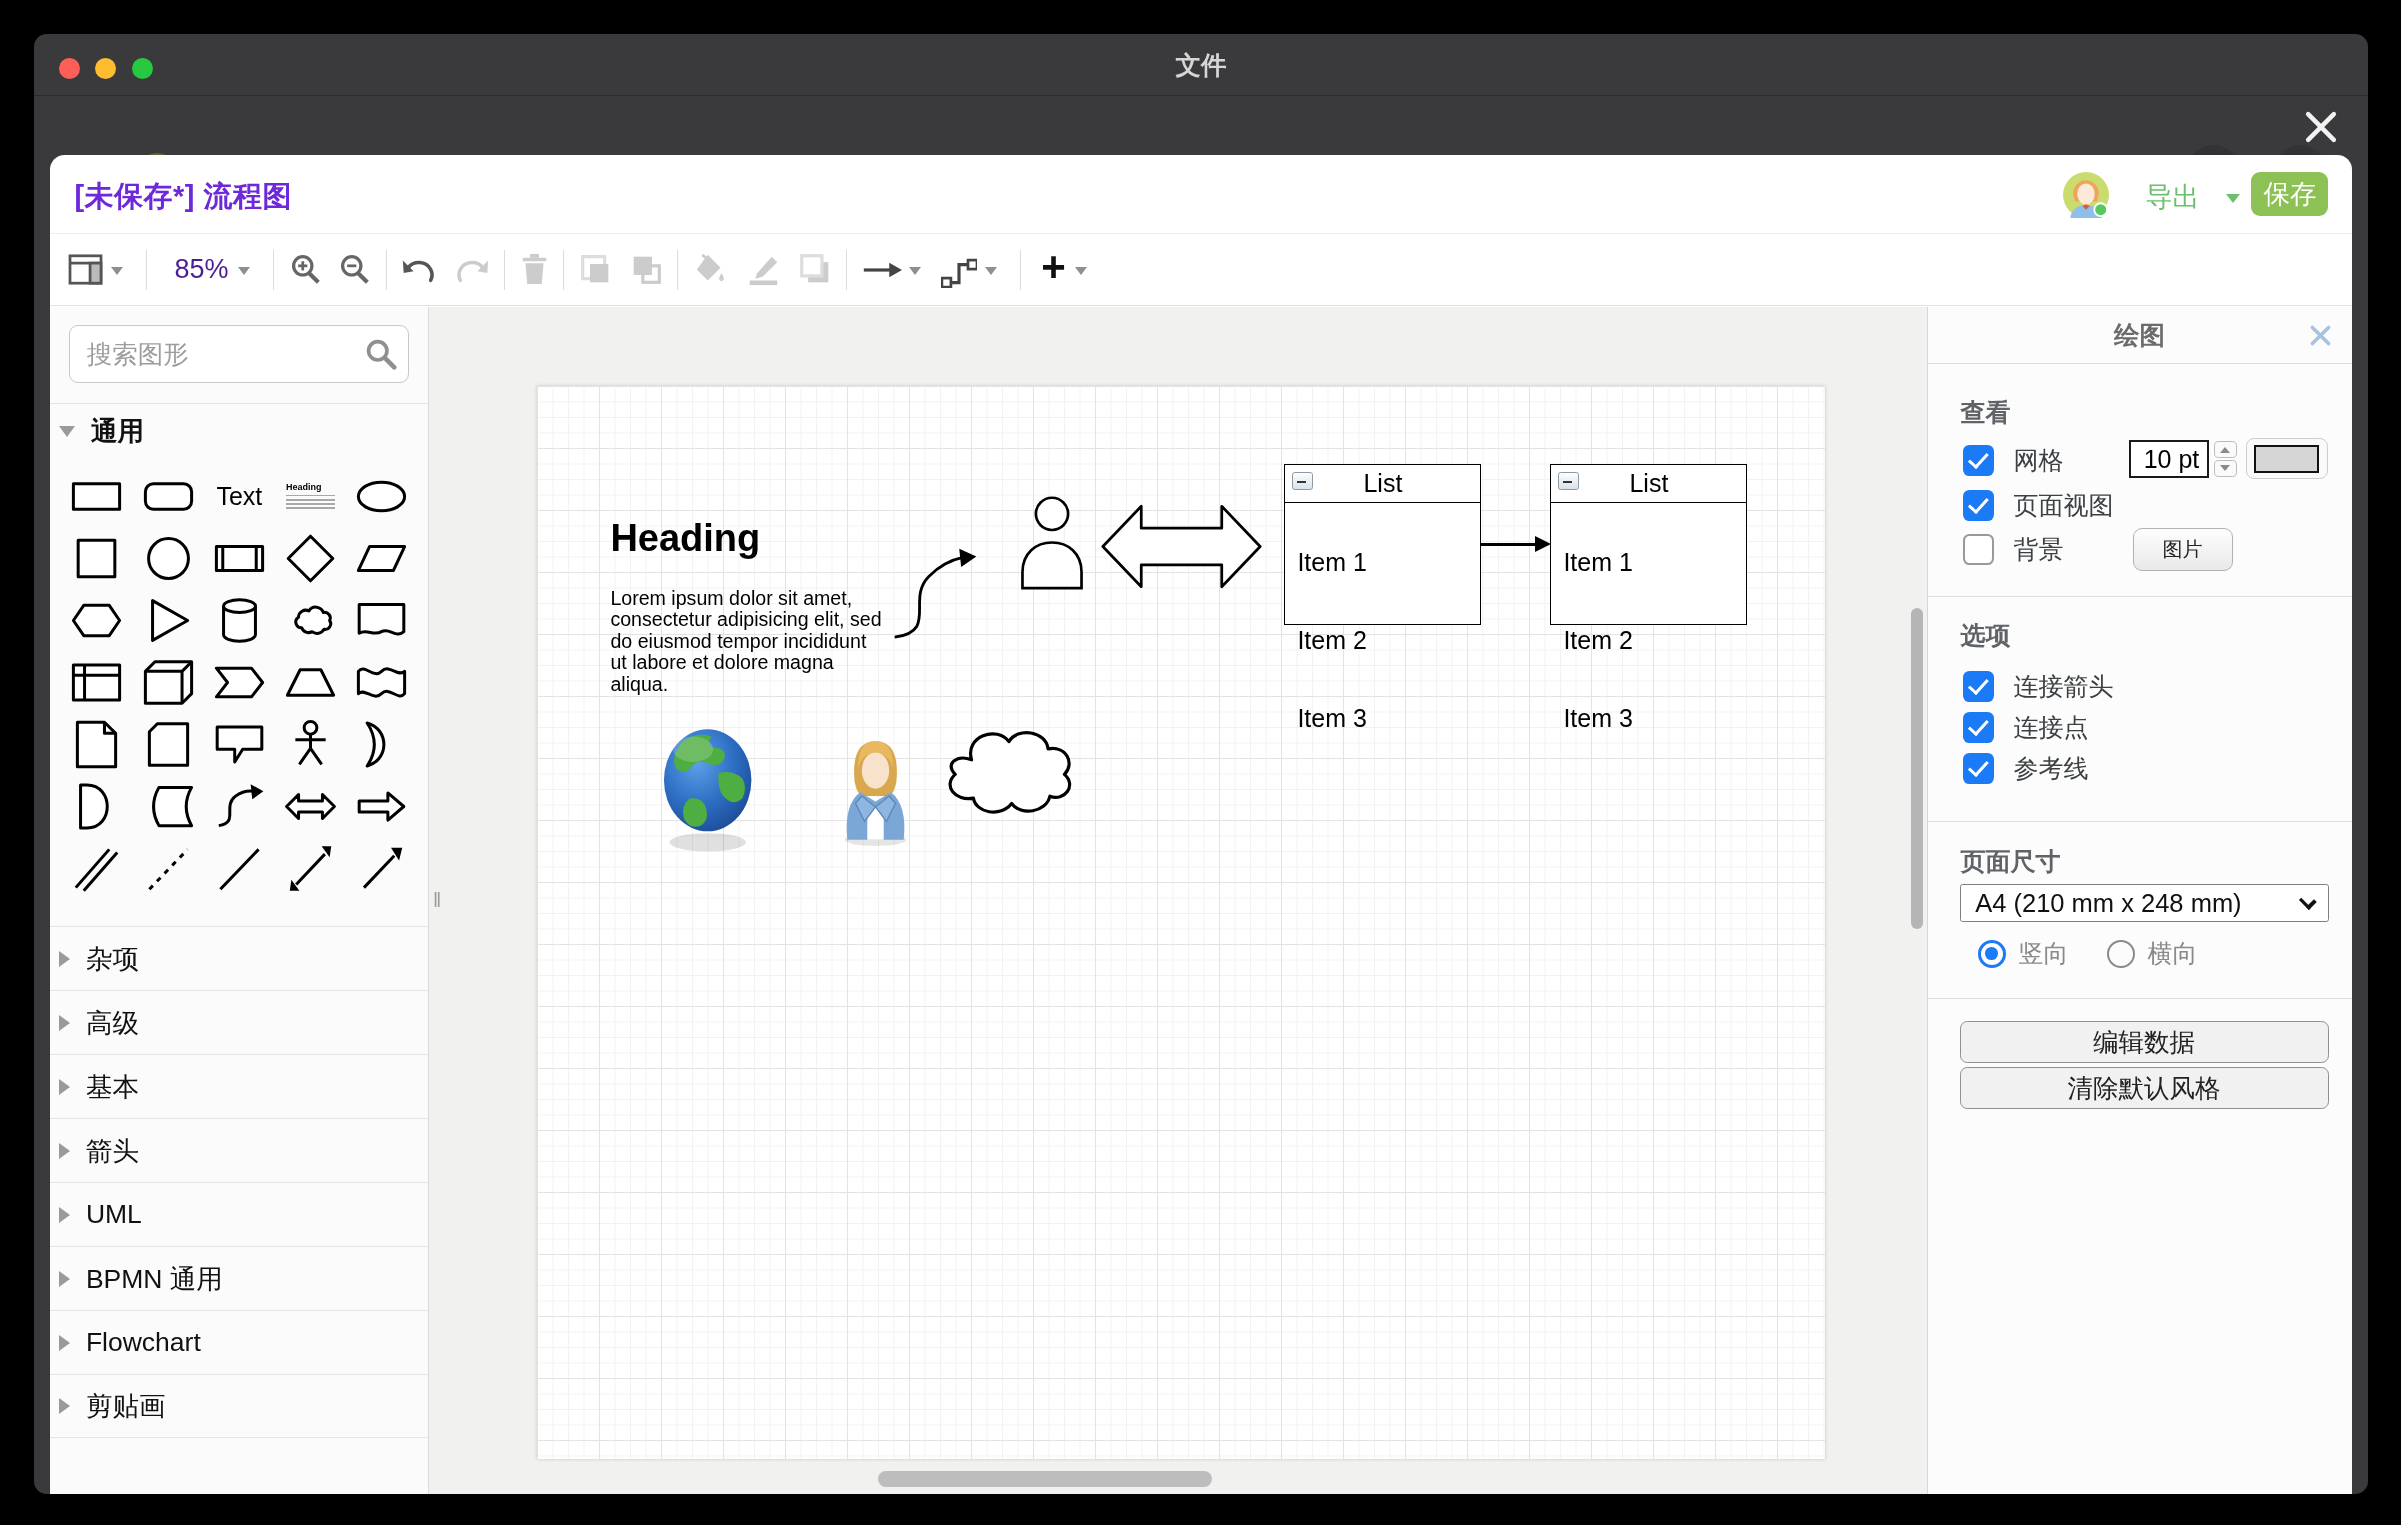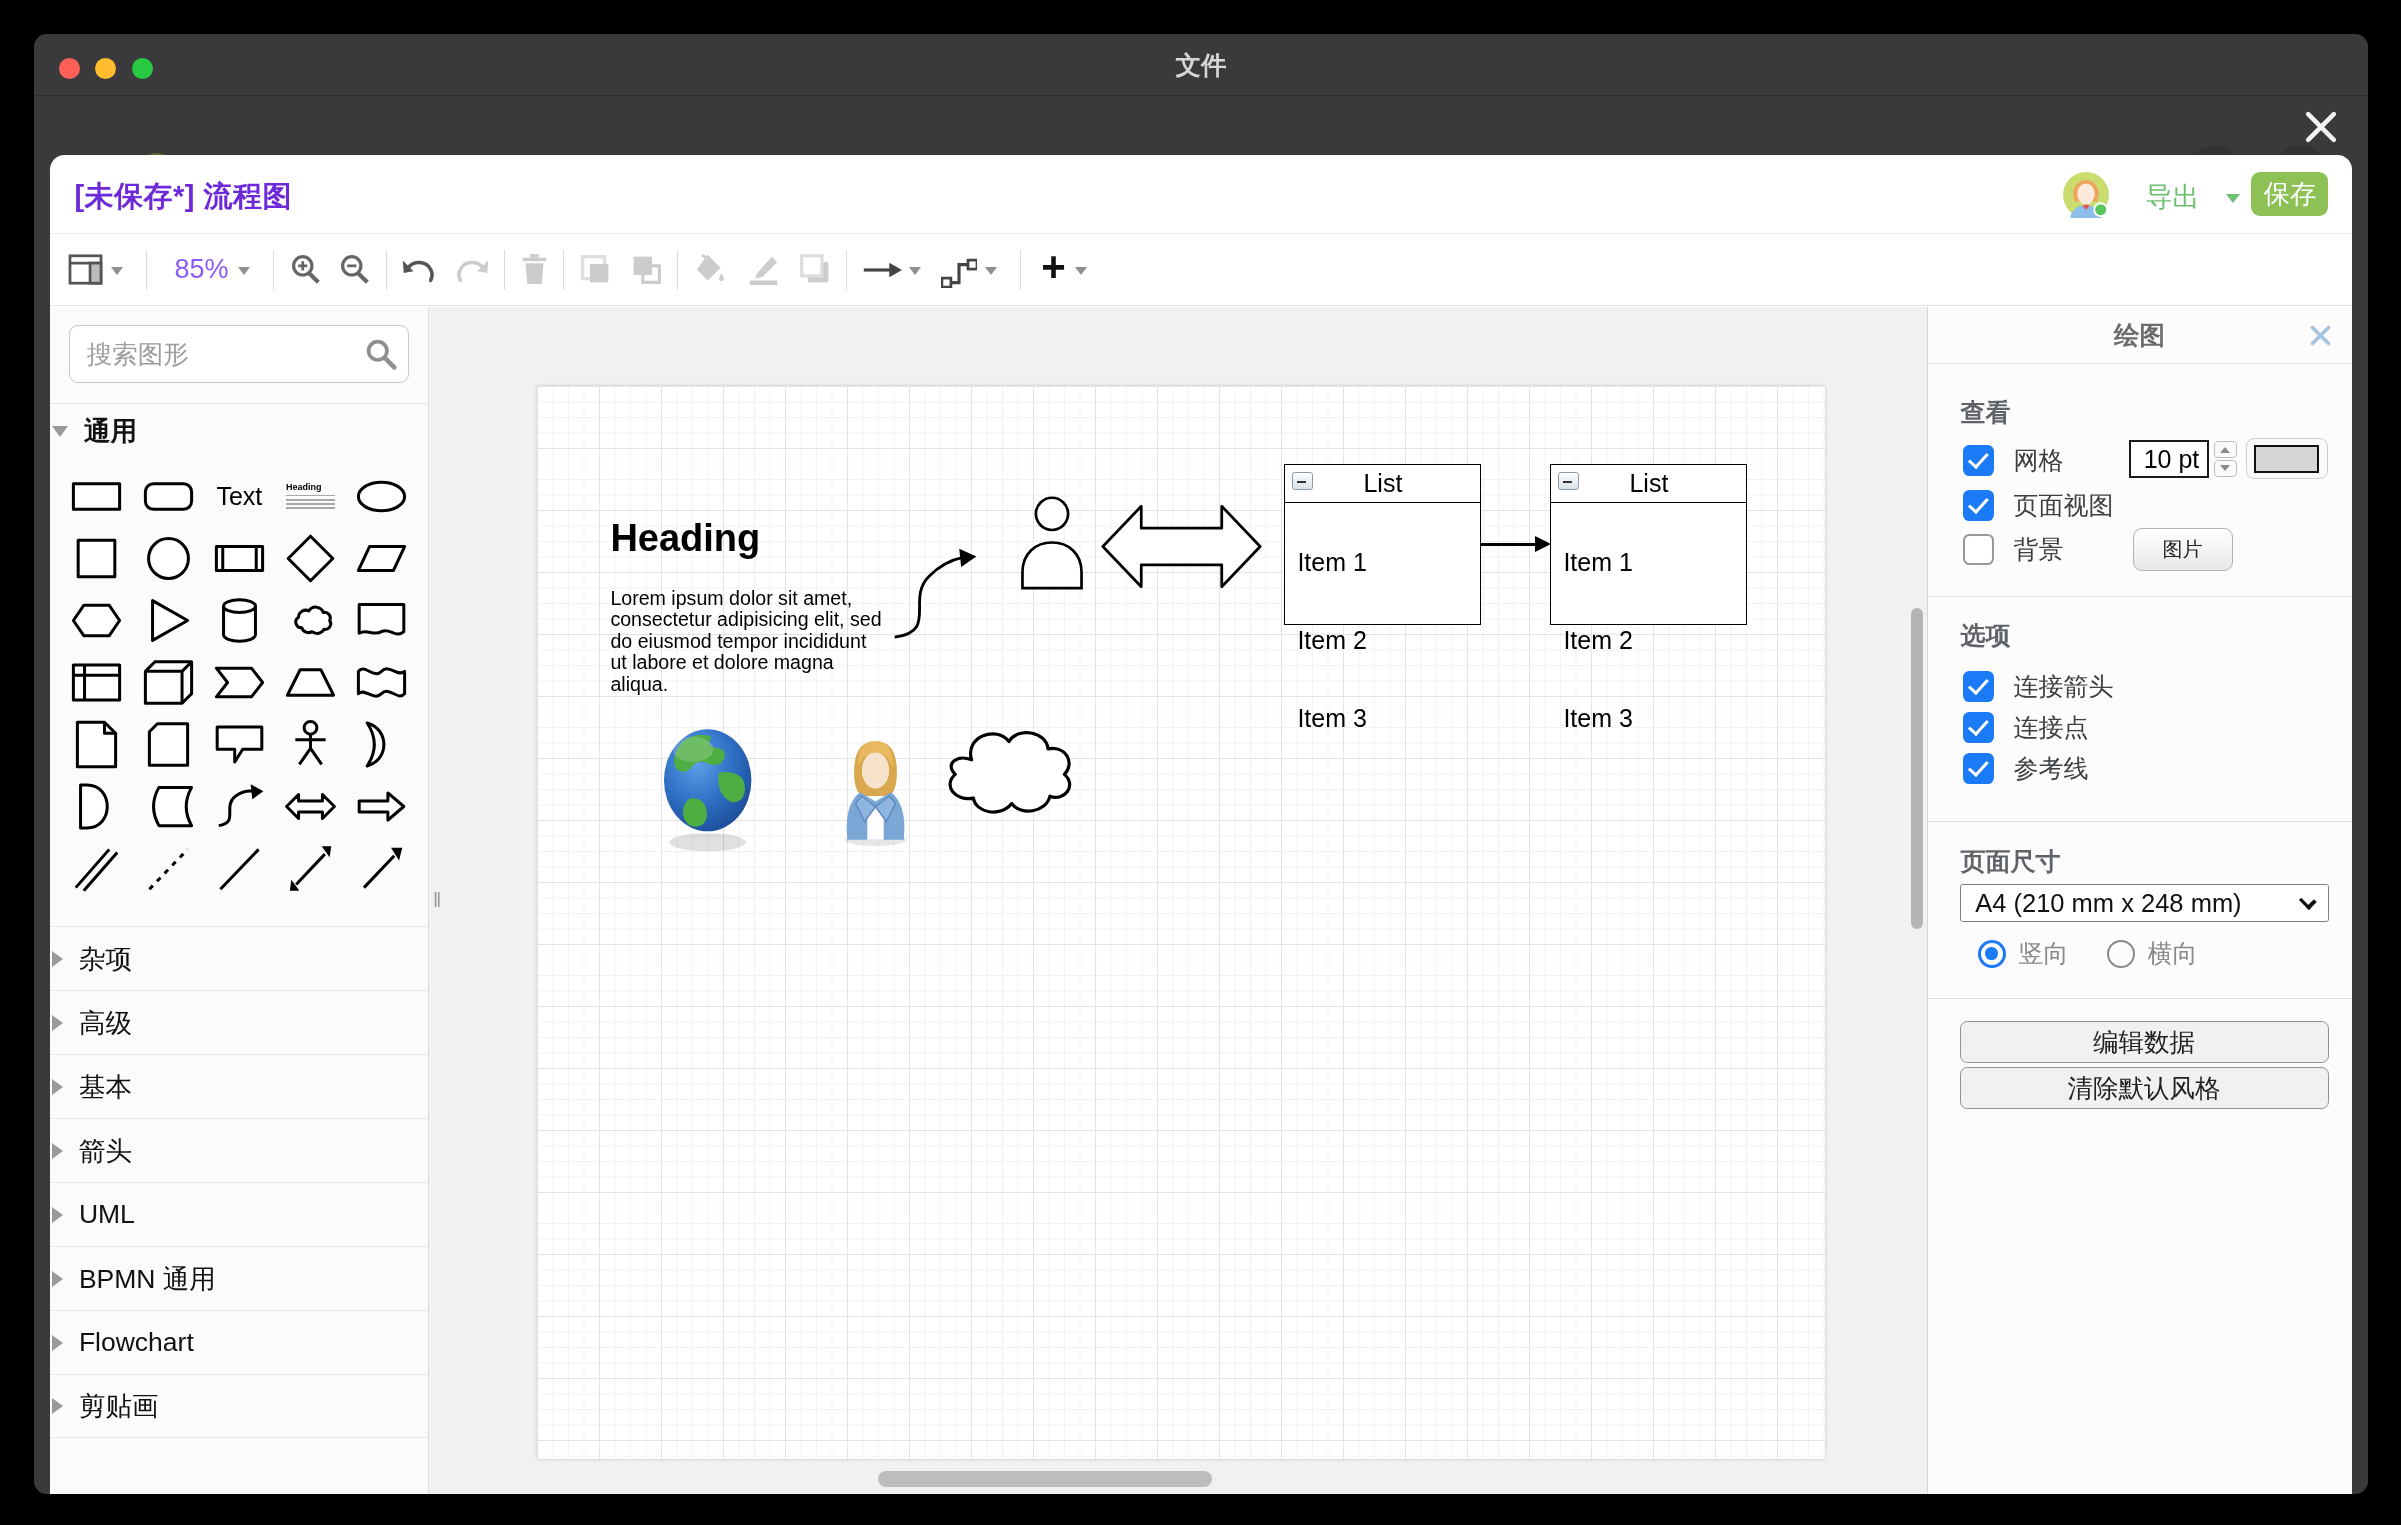--- a/index.html
+++ b/index.html
@@ -26,33 +26,33 @@
   .export-btn { position:absolute; left:2095px; top:24px; font-size:27px; color:#6cbf6e; cursor:pointer; display:flex; align-items:center; gap:27px; }
   .chev-dn { width:0; height:0; border-left:7.3px solid transparent; border-right:7.3px solid transparent; border-top:9px solid #6cbf6e; margin-top:3.6px; }
   .save-btn { position:absolute; left:2201px; top:17.3px; width:77px; height:44px; background:#8dc155; color:#fff; font-size:26.5px; border:none; border-radius:9px; text-align:center; line-height:44px; cursor:pointer; }
 
   
   .ed-toolbar { position:relative; height:73px; border-top:0.9px solid #ececec; border-bottom:0.9px solid #e2e2e2; display:flex; align-items:center; padding-left:18px; }
   .tb { display:flex; align-items:center; justify-content:center; height:47px; cursor:pointer; }
   .tb svg { display:block; }
   .tb-caret { width:0; height:0; border-left:6.4px solid transparent; border-right:6.4px solid transparent; border-top:8.2px solid #8f8f8f; margin:3.6px 9px 0 7.3px; }
   .tb-sep { width:0.9px; height:40px; background:#dcdcdc; margin:0 14.6px; }
-  .zoomlvl { font-size:27px; color:#8b5cf6; margin:0 1.8px 0 12.8px; }
+  .zoomlvl { font-size:27px; color:#4c1d95; margin:0 1.8px 0 12.8px; }
   .plus-ic { font-size:42px; font-weight:bold; color:#111; line-height:36px; margin:0 1.8px 5.5px 5.5px; }
 
   
   .ed-body { position:absolute; left:0; right:0; top:152px; bottom:0; display:flex; }
 
   
   .sidebar { width:379px; background:#fbfbfb; border-right:0.9px solid #dcdcdc; position:relative; }
   .search-wrap { position:relative; margin:18px 19px 20px 19px; }
   .search-input { width:100%; height:58px; border:1.8px solid #c8c8c8; border-radius:9px; background:#fff; font-size:25.5px; color:#333; padding:0 55px 0 16.4px; outline:none; font-family:inherit; }
   .search-input::placeholder { color:#9d9d9d; }
   .search-ic { position:absolute; right:12.8px; top:12.8px; width:33px; height:33px; }
-  .sec-row { height:64px; border-top:0.9px solid #e5e5e5; display:flex; align-items:center; padding-left:2px; gap:15.5px; cursor:pointer; }
+  .sec-row { height:64px; border-top:0.9px solid #e5e5e5; display:flex; align-items:center; padding-left:9px; gap:15.5px; cursor:pointer; }
   .sec-row.general { height:55px; }
   .sec-label { font-size:26.5px; font-weight:500; color:#111; }
   .tri-right { width:0; height:0; border-top:8.2px solid transparent; border-bottom:8.2px solid transparent; border-left:11px solid #9a9a9a; }
   .tri-down { width:0; height:0; border-left:8.2px solid transparent; border-right:8.2px solid transparent; border-top:11px solid #9a9a9a; }
   .shape-grid { display:grid; grid-template-columns:repeat(5,1fr); padding:7.3px 11px 27px 11px; }
   .cell { height:62px; display:flex; align-items:center; justify-content:center; cursor:pointer; }
   .shp { width:53px; height:51px; }
   .shp * { vector-effect:non-scaling-stroke; }
   .shp { fill:#fff; stroke:#000; stroke-width:3; stroke-linejoin:round; }
   .shp .nofill { fill:none; }

